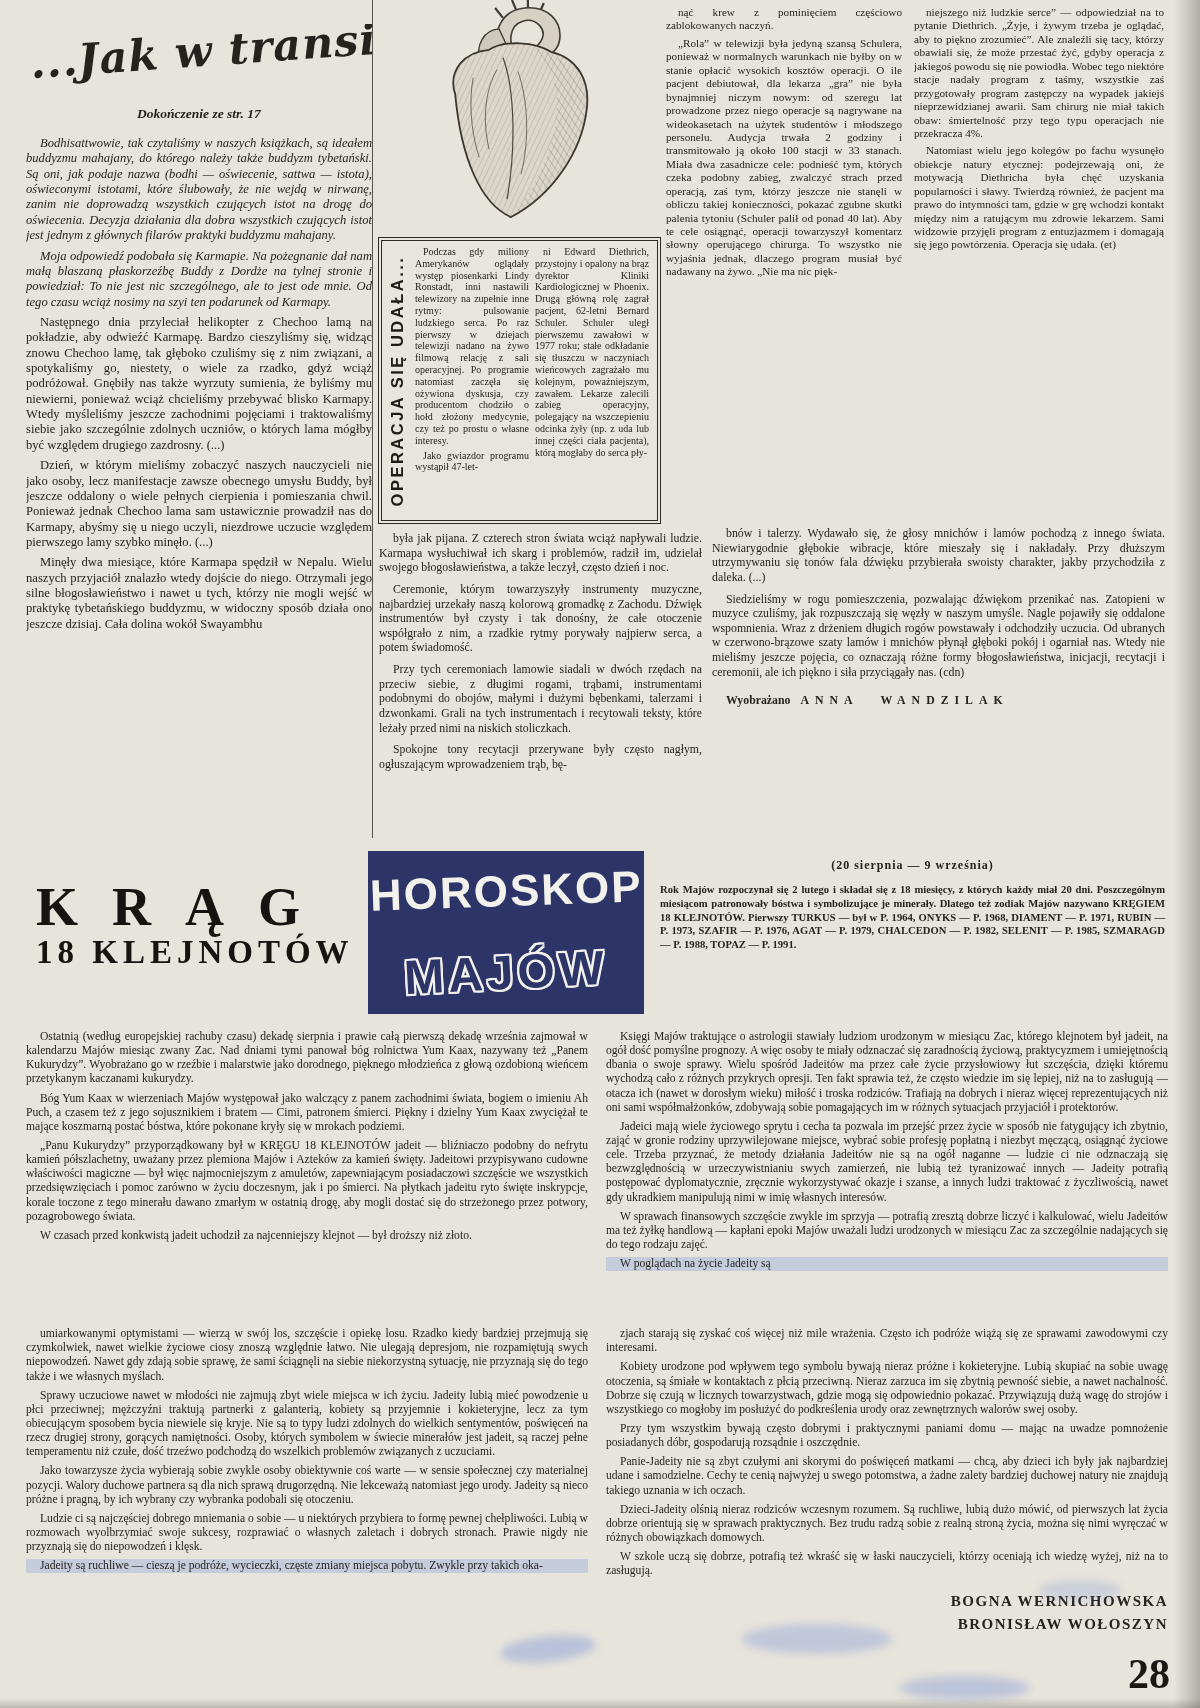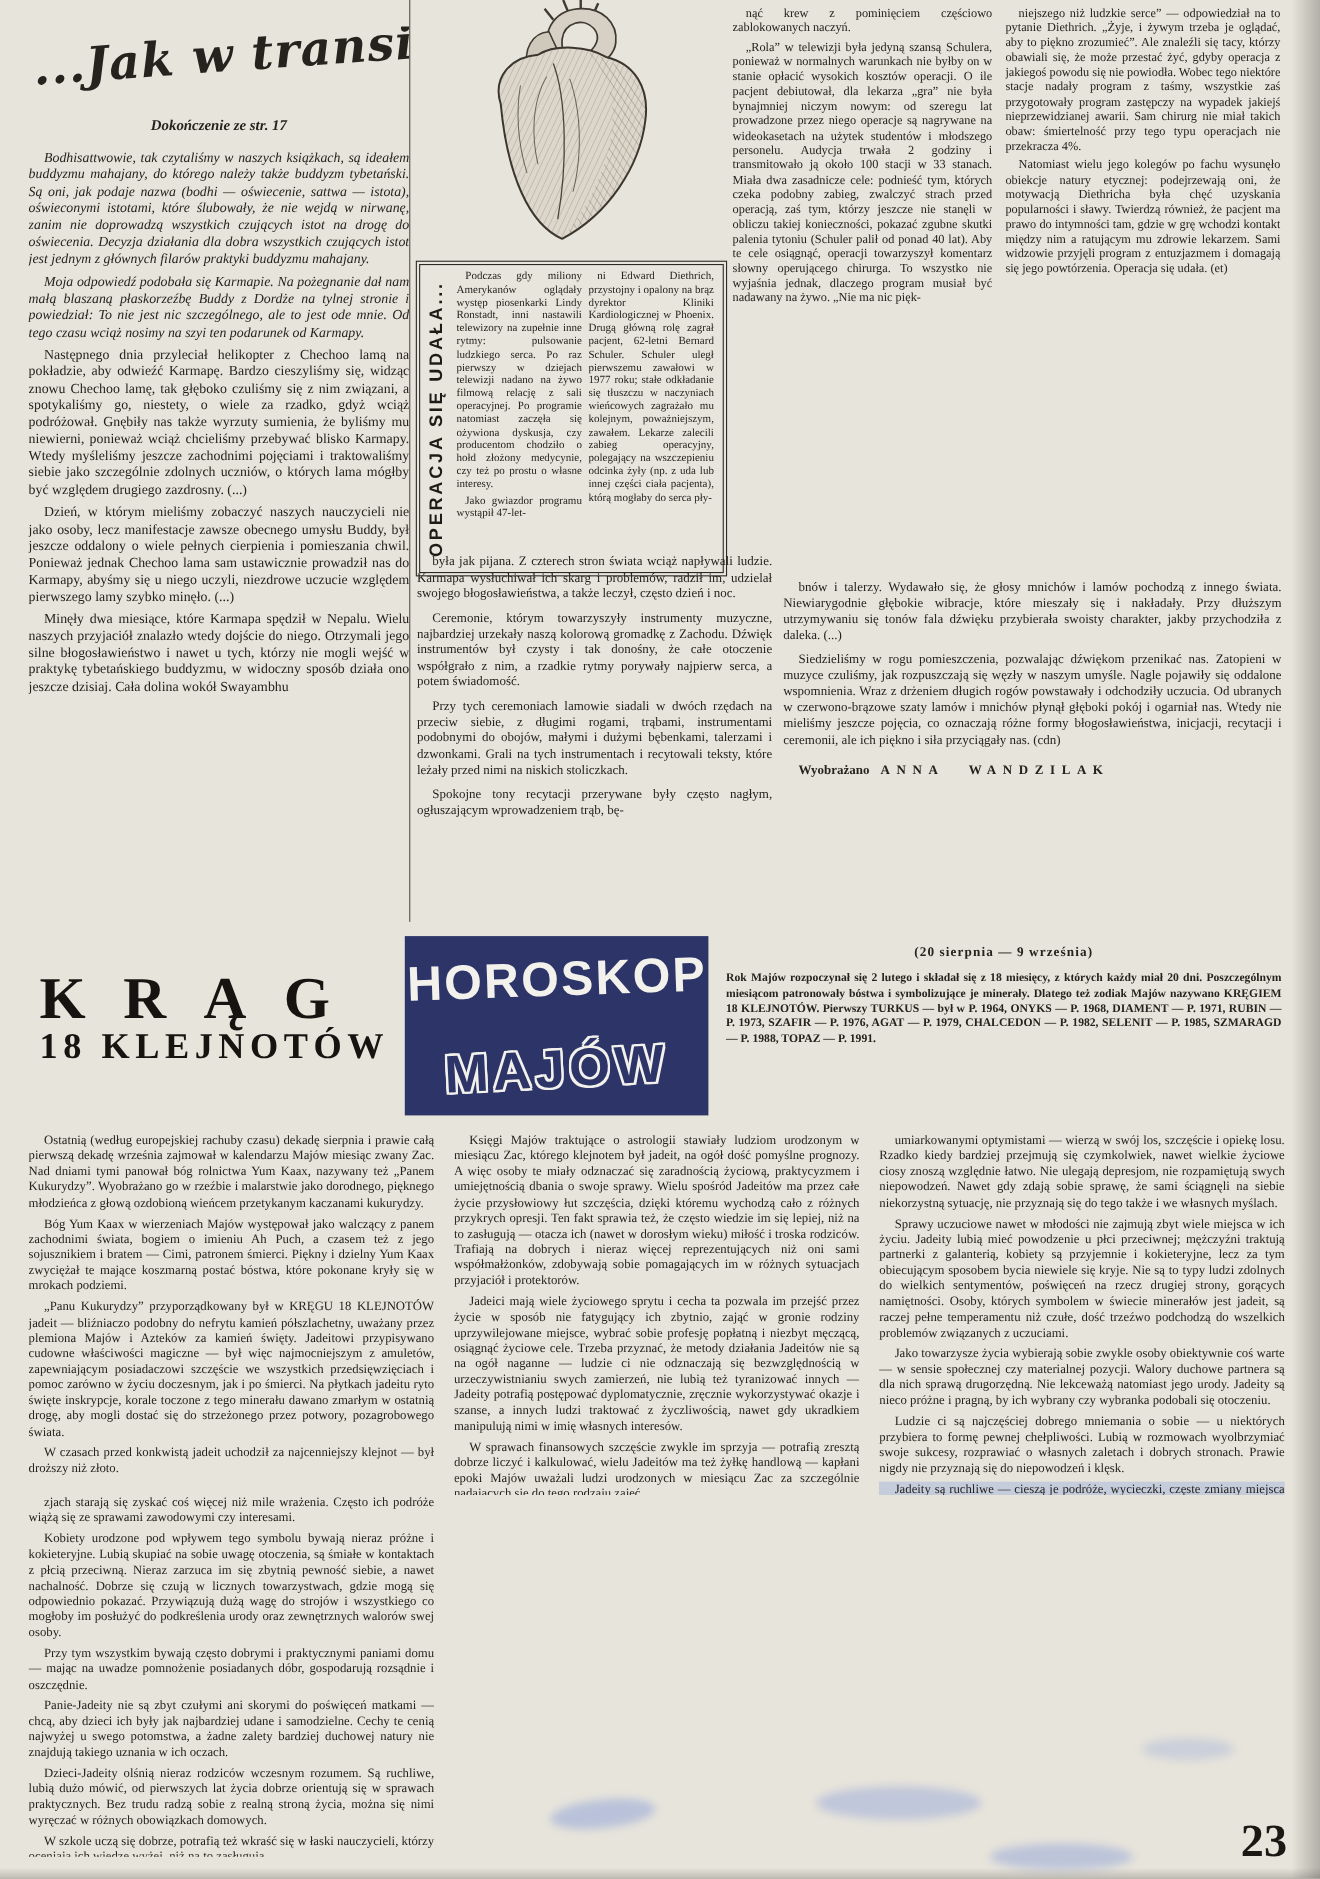--- a/index.html
+++ b/index.html
@@ -28,21 +28,21 @@
   .op-col { flex:1; overflow:hidden; padding:0 3px; }
   .op-col p { font-size:10px; line-height:1.18; text-align:justify; text-indent:8px; margin-bottom:3px; hyphens:auto; }
 
   
   .surg-col { position:absolute; top:6px; height:518px; overflow:hidden; }
   .surg-col p { font-size:11.2px; line-height:1.2; text-align:justify; text-indent:12px; margin-bottom:4px; hyphens:auto; }
   .surg3 { left:666px; width:236px; }
   .surg4 { left:914px; width:250px; }
 
   
-  .below-mid { position:absolute; left:379px; top:503px; width:323px; height:295px; overflow:hidden; }
+  .below-mid { position:absolute; left:379px; top:531px; width:323px; height:295px; overflow:hidden; }
   .below-mid p { font-size:11.8px; line-height:1.24; text-align:justify; text-indent:14px; margin-bottom:7px; hyphens:auto; }
   .below-right { position:absolute; left:712px; top:526px; width:453px; height:300px; overflow:hidden; }
   .below-right p { font-size:11.8px; line-height:1.24; text-align:justify; text-indent:14px; margin-bottom:7px; hyphens:auto; }
   .byline { margin-top:14px; font-weight:bold; font-size:14px; }
   .byline-name { letter-spacing:6px; word-spacing:14px; margin-left:10px; }
 
   
   .krag { position:absolute; left:36px; top:880px; width:330px; }
   .krag-l1 { font-weight:bold; font-size:54px; letter-spacing:34px; line-height:1; color:#161310; white-space:nowrap; }
   .krag-l2 { font-weight:bold; font-size:33px; letter-spacing:5px; line-height:1.15; color:#161310; white-space:nowrap; }
@@ -51,21 +51,21 @@
   .horo-l1 { font-family:"Liberation Sans", sans-serif; font-weight:bold; font-size:44px; color:#f2f1ec; transform:rotate(-2deg); letter-spacing:2px; }
   .horo-l2 { font-family:"Liberation Sans", sans-serif; font-weight:bold; font-size:48px; color:#2d3568; transform:rotate(-3deg); letter-spacing:4px;
              text-shadow:-2px -2px 0 #f2f1ec, 2px -2px 0 #f2f1ec, -2px 2px 0 #f2f1ec, 2px 2px 0 #f2f1ec, 0 -2px 0 #f2f1ec, 0 2px 0 #f2f1ec, -2px 0 0 #f2f1ec, 2px 0 0 #f2f1ec; }
 
   .jadeit-head { position:absolute; left:660px; top:856px; width:505px; }
   .jadeit-name { font-size:47px; letter-spacing:46px; font-weight:400; color:#23201b; white-space:nowrap; line-height:1; }
   .jadeit-dates { font-weight:bold; font-size:12px; text-align:center; margin-top:2px; letter-spacing:1px; }
   .jadeit-intro { margin-top:10px; font-weight:bold; font-size:10.6px; line-height:1.3; text-align:justify; hyphens:auto; }
 
   
-  .bottom-grid { position:absolute; left:26px; top:1030px; width:1142px; height:658px; display:grid; grid-template-columns:repeat(3,1fr); column-gap:18px; }
+  .bottom-grid { position:absolute; left:26px; top:1030px; width:1142px; height:658px; display:grid; grid-template-columns:repeat(2,1fr); column-gap:18px; }
   .bcol { overflow:hidden; }
   .bcol p { font-size:11.6px; line-height:1.22; text-align:justify; text-indent:14px; margin-bottom:5px; hyphens:auto; }
   .hl-blue { background:rgba(95,130,225,0.25); }
 
   .authors { margin-top:14px; }
   .authors p { font-weight:bold; font-size:15px; text-indent:0; text-align:right; letter-spacing:1.5px; margin-bottom:4px; }
 
   .page-number { position:absolute; right:30px; top:1650px; font-weight:bold; font-size:42px; color:#1b1814; }
 
   
@@ -193,21 +193,21 @@
       <p>Panie-Jadeity nie są zbyt czułymi ani skorymi do poświęceń matkami — chcą, aby dzieci ich były jak najbardziej udane i samodzielne. Cechy te cenią najwyżej u swego potomstwa, a żadne zalety bardziej duchowej natury nie znajdują takiego uznania w ich oczach.</p>
       <p>Dzieci-Jadeity olśnią nieraz rodziców wczesnym rozumem. Są ruchliwe, lubią dużo mówić, od pierwszych lat życia dobrze orientują się w sprawach praktycznych. Bez trudu radzą sobie z realną stroną życia, można się nimi wyręczać w różnych obowiązkach domowych.</p>
       <p>W szkole uczą się dobrze, potrafią też wkraść się w łaski nauczycieli, którzy oceniają ich wiedzę wyżej, niż na to zasługują.</p>
       <div class="authors">
         <p>BOGNA WERNICHOWSKA</p>
         <p>BRONISŁAW WOŁOSZYN</p>
       </div>
     </div>
   </section>
 
-  <div class="page-number">23</div>
+  <div class="page-number">28</div>
 
   <div class="smudge s1"></div>
   <div class="smudge s2"></div>
   <div class="smudge s3"></div>
   <div class="smudge s4"></div>
   <div class="edge-right"></div>
   <div class="edge-bottom"></div>
 
 </div>
 

